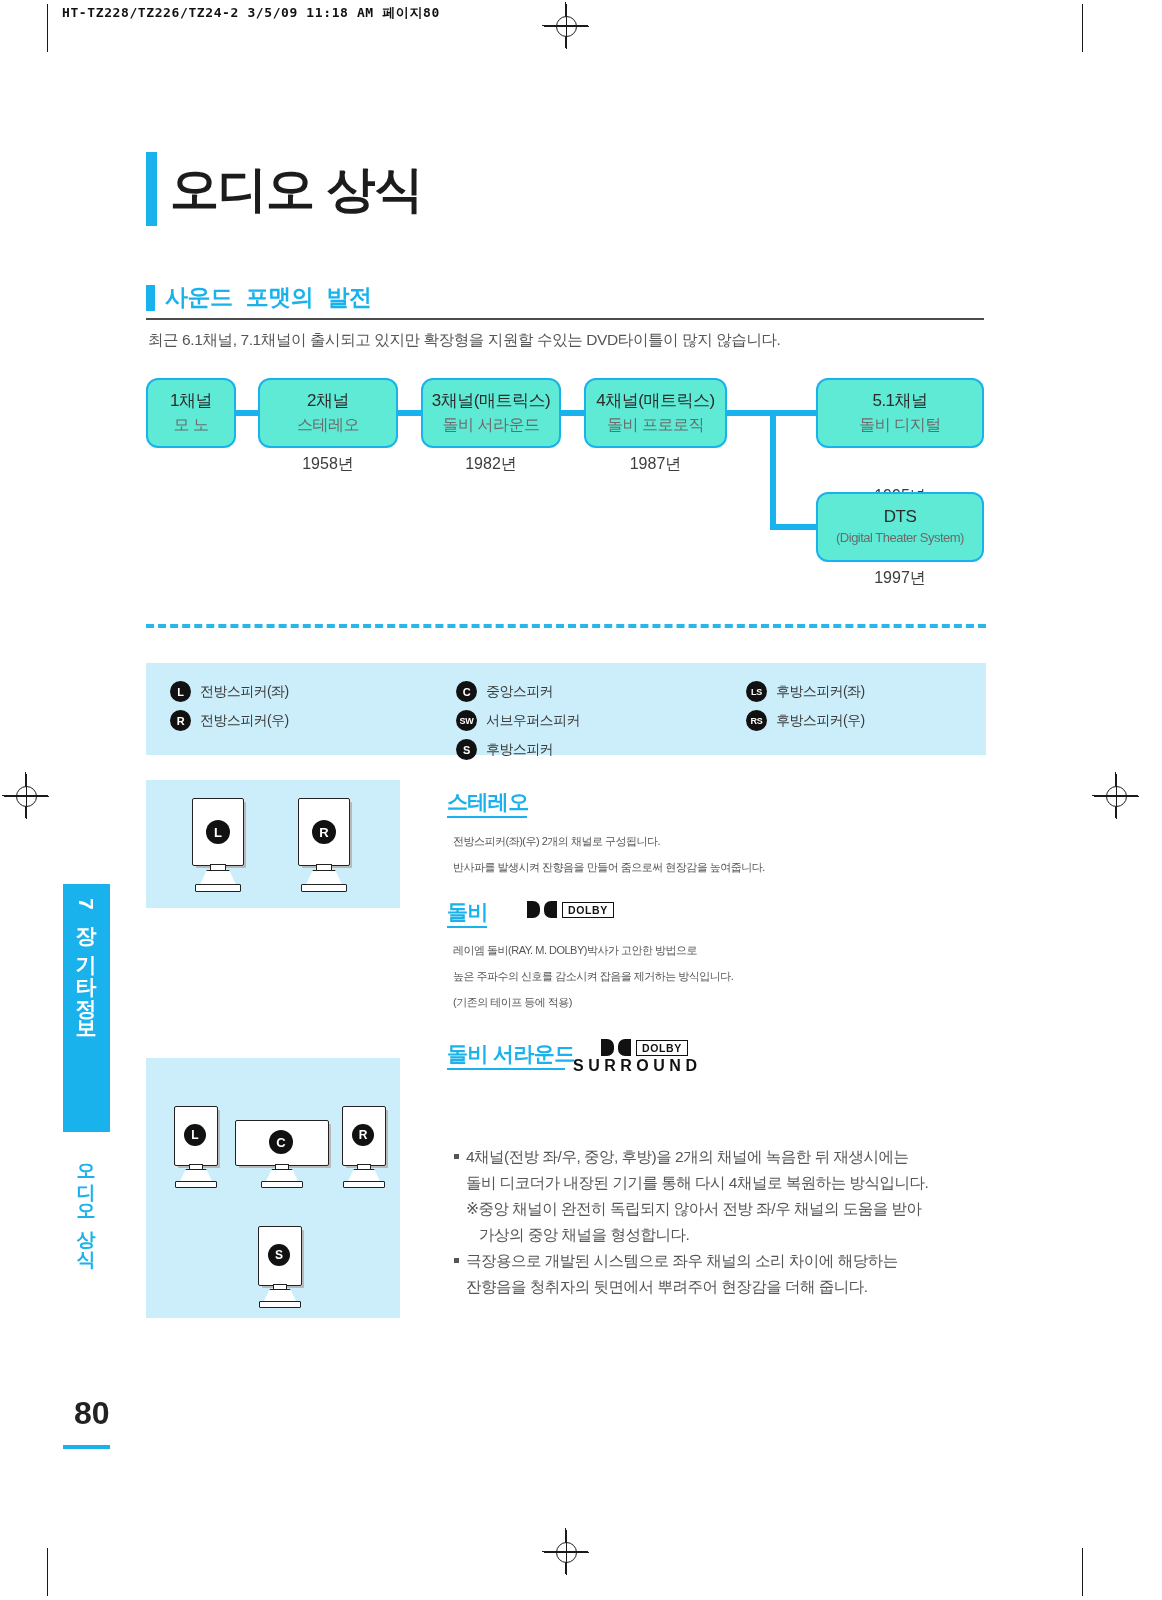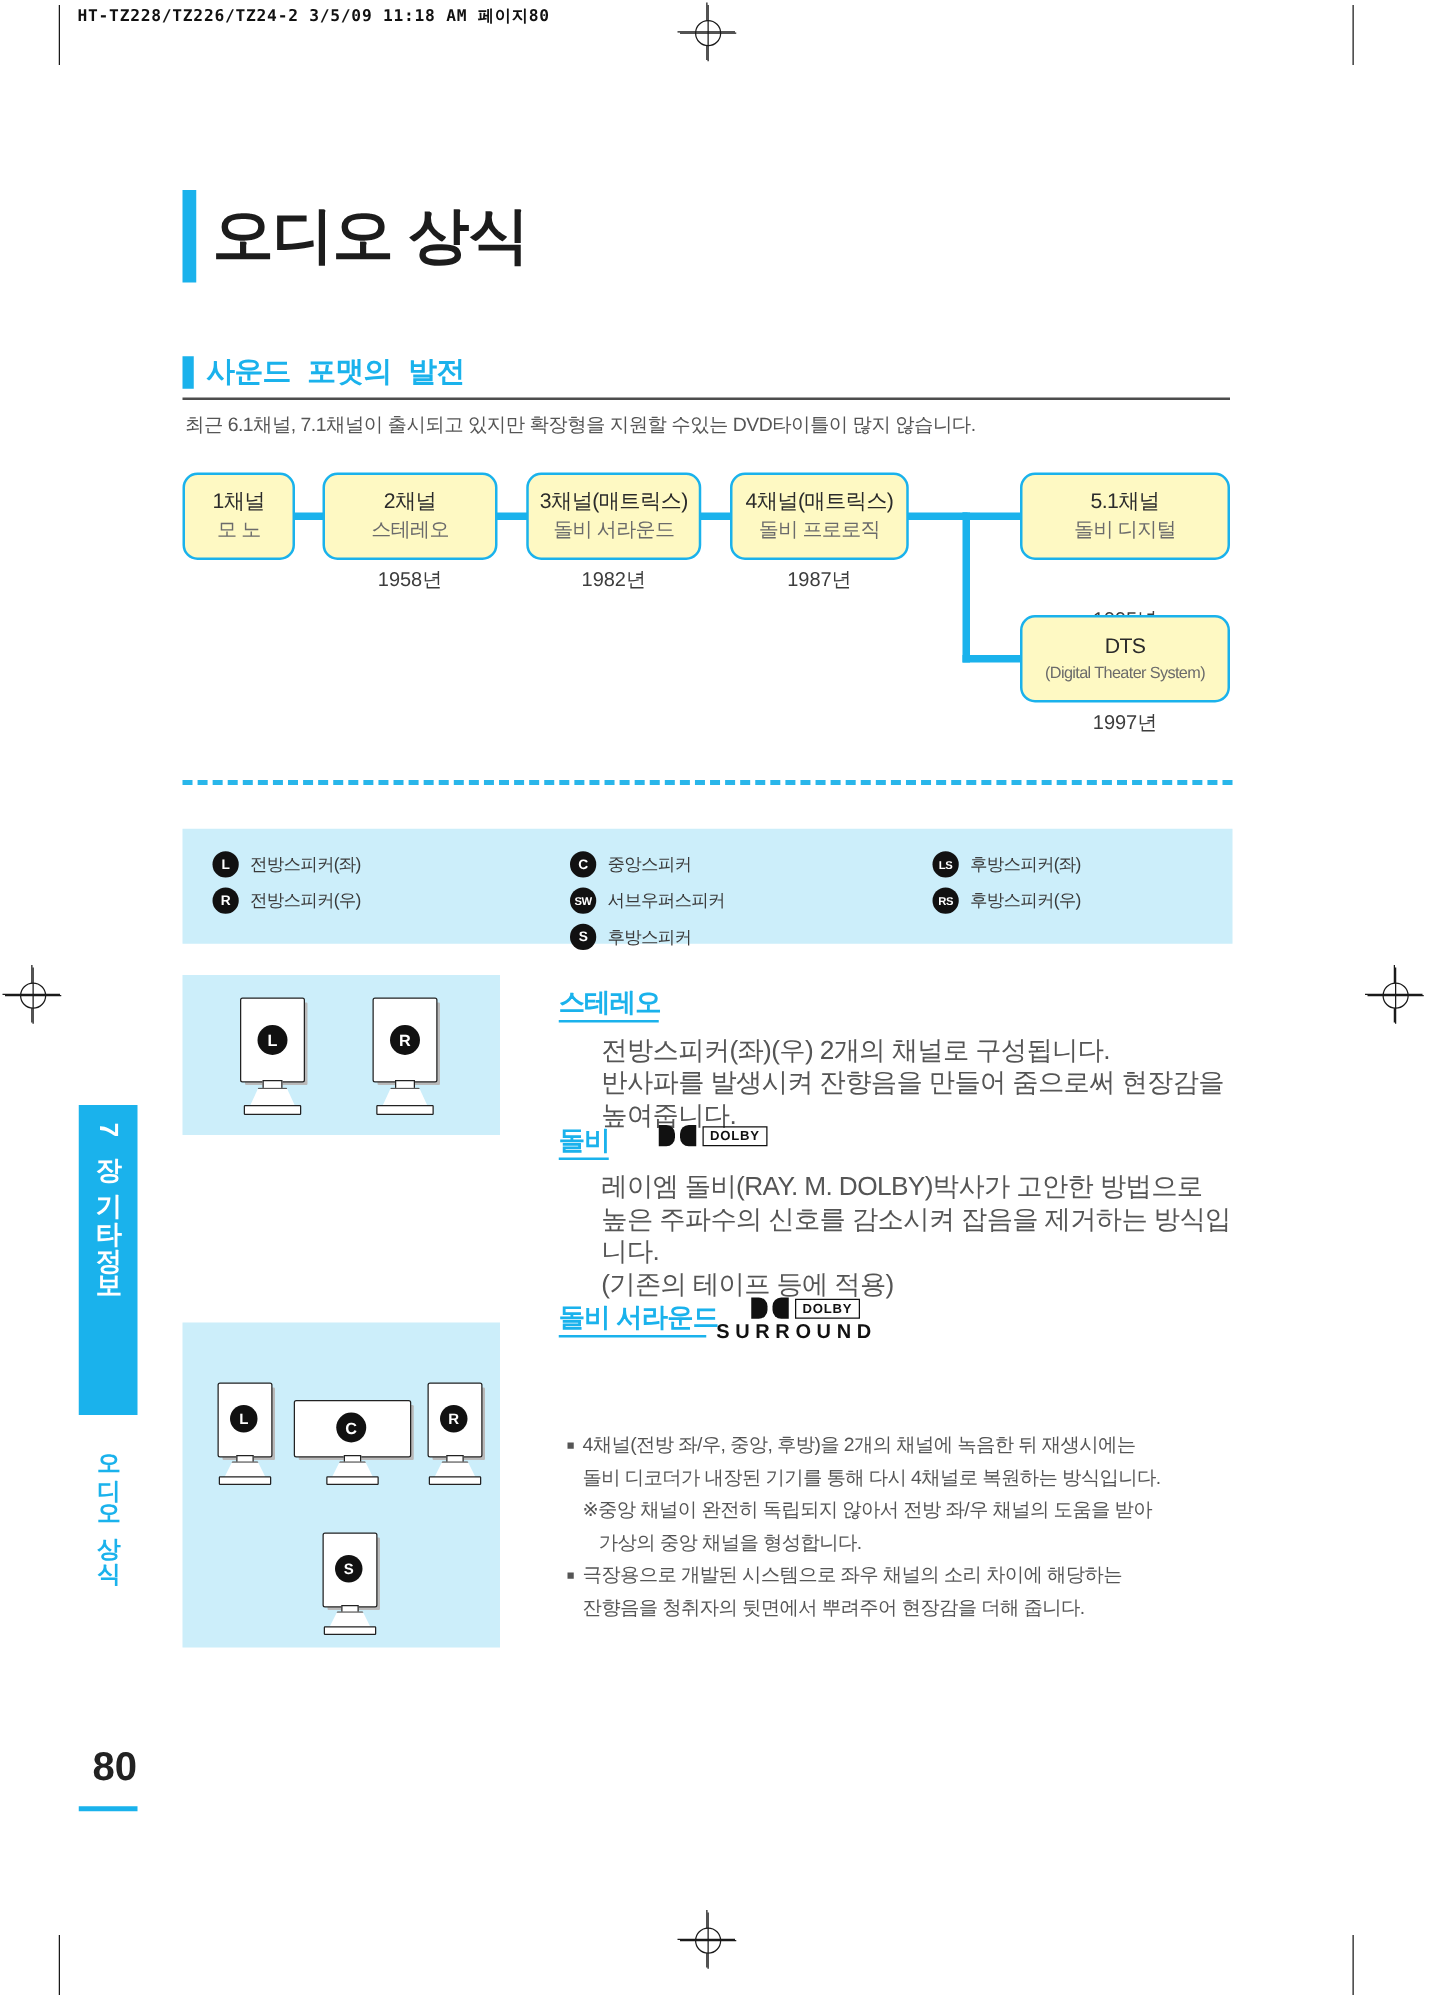--- a/index.html
+++ b/index.html
@@ -69,21 +69,21 @@
   
   .sec-bar{position:absolute;left:146px;top:285px;width:9px;height:26px;background:#1ab2ec;}
   .sec-title{position:absolute;left:165px;top:282px;font-size:23px;font-weight:bold;color:#1ab2ec;letter-spacing:-0.5px;font-family:Liberation Mono, monospace;}
   .sec-rule{position:absolute;left:146px;top:318px;width:838px;height:2px;background:#4d4d4d;}
 
   .intro{position:absolute;left:148px;top:330px;font-size:15.5px;color:#555;letter-spacing:-0.4px;}
 
   
   .flow{position:absolute;left:146px;top:368px;width:840px;height:215px;}
   .fbox{
-    position:absolute;border:2.5px solid #1ab2ec;border-radius:12px;background:#fef9c3;
+    position:absolute;border:2.5px solid #1ab2ec;border-radius:12px;background:#5eead4;
     box-sizing:border-box;text-align:center;
     display:flex;flex-direction:column;justify-content:center;align-items:center;
   }
   .fbox .l1{font-size:17px;color:#2b2b2b;letter-spacing:-0.5px;line-height:1.35;}
   .fbox .l2{font-size:16px;color:#6b6b6b;letter-spacing:-0.5px;line-height:1.45;}
   .fbox .l2.small{font-size:13px;}
   .fyear{position:absolute;font-size:16px;color:#3d3d3d;text-align:center;}
   .conn{position:absolute;background:#1ab2ec;}
 
   
@@ -114,21 +114,21 @@
     display:flex;align-items:center;justify-content:center;
   }
   .spk .neck{position:absolute;background:#fff;border:1.6px solid #222;}
   .spk .base{
     position:absolute;background:#fff;border:1.6px solid #222;
   }
 
   
   .h3{position:absolute;font-size:21px;font-weight:bold;color:#1ab2ec;letter-spacing:-0.6px;}
   .h3u{position:absolute;height:2px;background:#1ab2ec;}
-  .para{position:absolute;font-size:21px;color:#555;letter-spacing:-0.5px;line-height:26px;margin-left:28px;}
+  .para{position:absolute;font-size:11px;color:#555;letter-spacing:-0.5px;line-height:26px;}
   .bullets{position:absolute;font-size:15.5px;color:#555;letter-spacing:-0.5px;line-height:26px;}
   .bullets .b{position:relative;padding-left:13px;}
   .bullets .b::before{content:"";position:absolute;left:1px;top:10px;width:5px;height:5px;background:#555;}
   .bullets .ind{padding-left:13px;}
 
   
   .dolby{display:inline-flex;align-items:center;vertical-align:middle;padding-left:28px;}
   .dolby .dd{display:inline-block;width:30px;height:17px;position:relative;margin-right:5px;}
   .dolby .dd::before,.dolby .dd::after{content:"";position:absolute;top:0;width:13px;height:17px;background:#111;}
   .dolby .dd::before{left:0;border-radius:0 7px 7px 0;}

